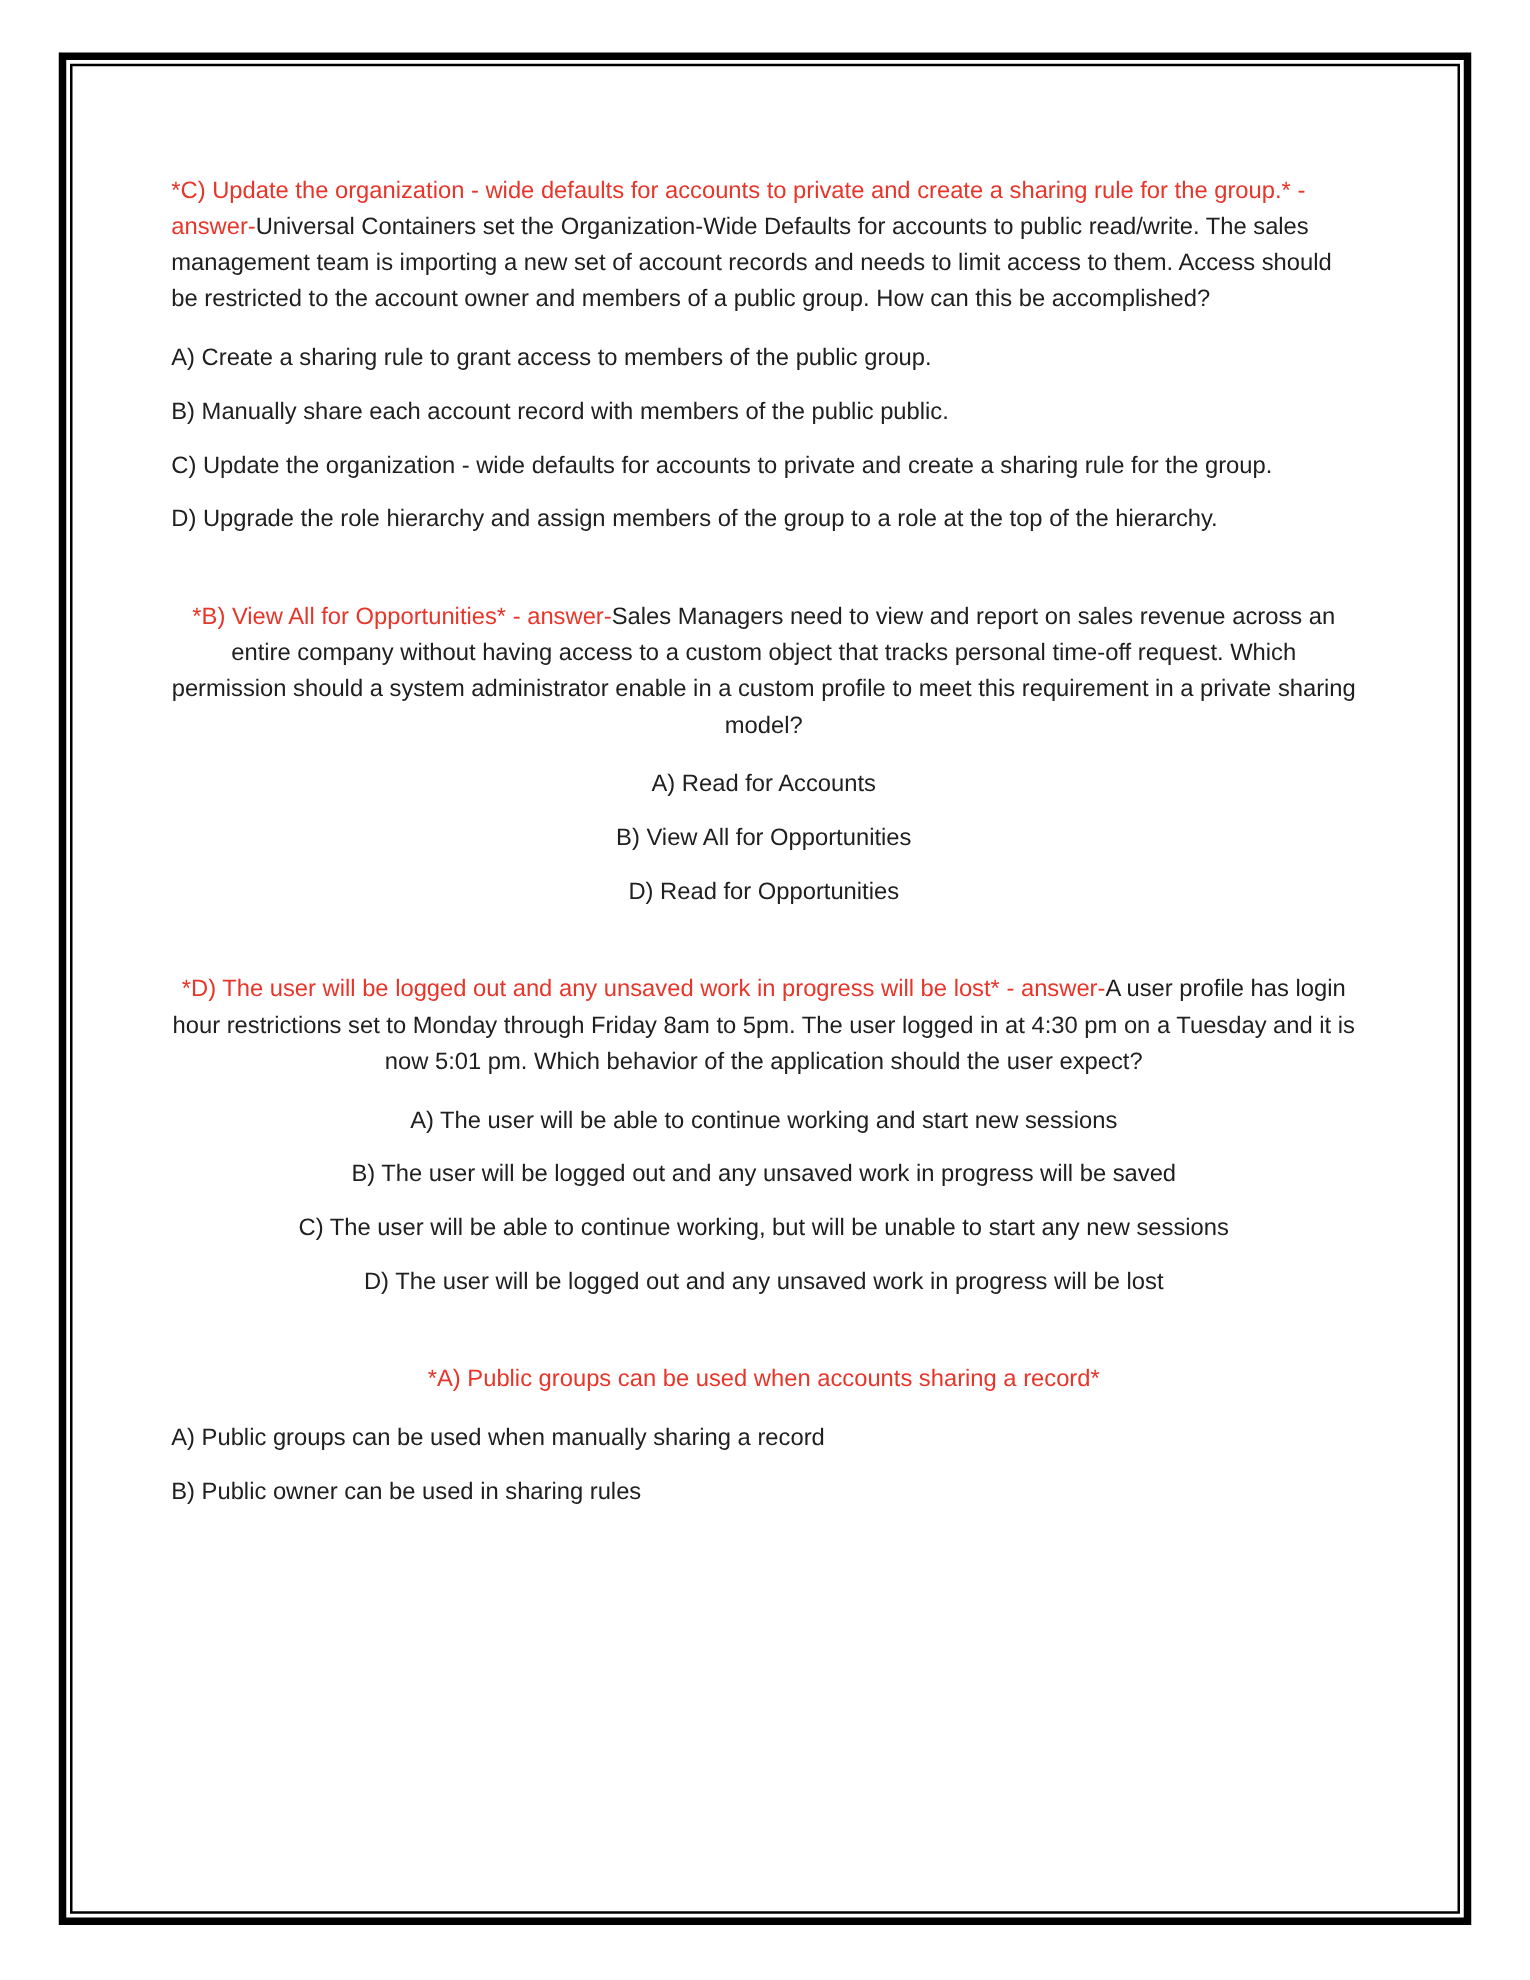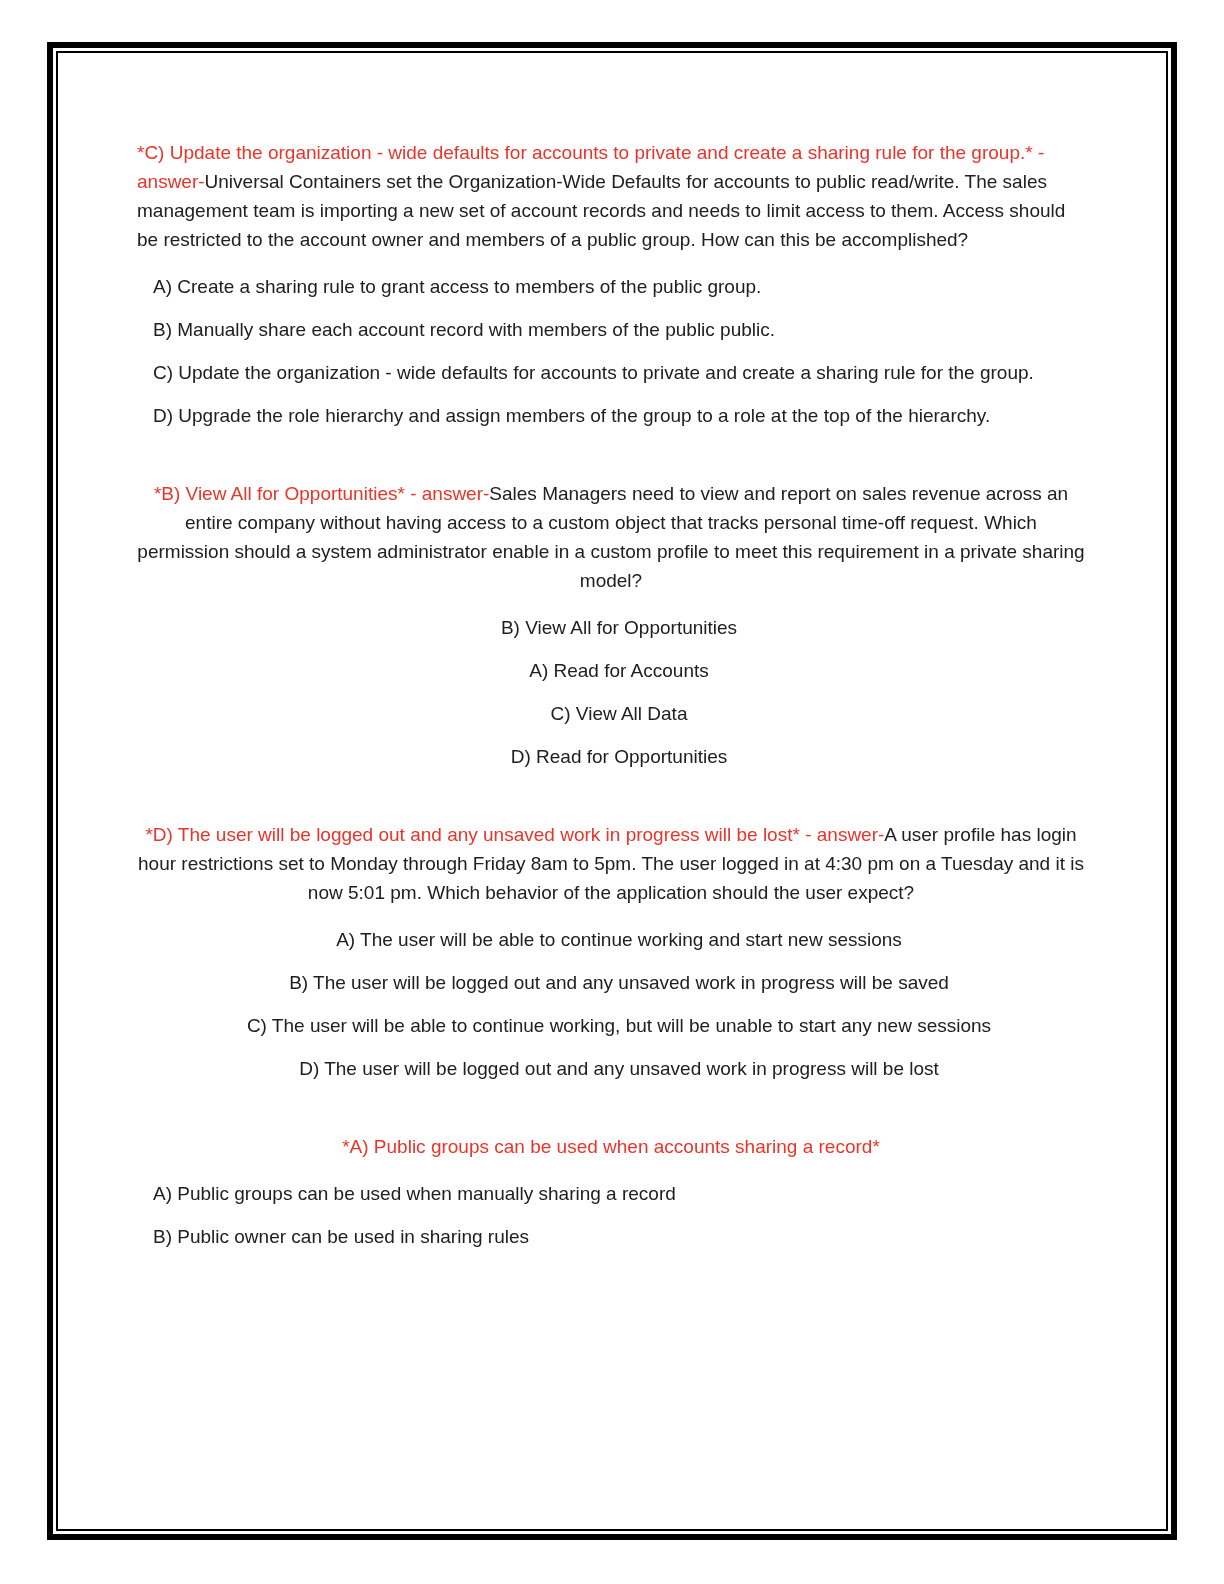--- a/index.html
+++ b/index.html
@@ -34,21 +34,20 @@
     line-height: 29px;
     color: var(--body_black, #202020);
     overflow: hidden;
   }
   .red { color: var(--answer_red, #e8352a); }
   .para { margin-bottom: 18px; }
   .option {
     margin-bottom: 14px;
     padding-left: 28px;
     text-indent: -28px;
-    margin-left: 16px;
   }
   .block-gap { margin-top: 49px; text-align: center; }
   .block-tight { margin-top: 0; }
 </style>
 </head>
 <body>
 
 <div class="page">
   <div class="frame">
     <div class="frame-inner"></div>
@@ -57,23 +56,22 @@
       <section class="qa-block">
         <p class="para"><span class="red">*C) Update the organization - wide defaults for accounts to private and create a sharing rule for the group.* - answer-</span><span>Universal Containers set the Organization-Wide Defaults for accounts to public read/write. The sales management team is importing a new set of account records and needs to limit access to them. Access should be restricted to the account owner and members of a public group. How can this be accomplished?</span></p>
         <p class="para option">A) Create a sharing rule to grant access to members of the public group.</p>
         <p class="para option">B) Manually share each account record with members of the public public.</p>
         <p class="para option">C) Update the organization - wide defaults for accounts to private and create a sharing rule for the group.</p>
         <p class="para option">D) Upgrade the role hierarchy and assign members of the group to a role at the top of the hierarchy.</p>
       </section>
 
       <section class="qa-block block-gap">
         <p class="para"><span class="red">*B) View All for Opportunities* - answer-</span><span>Sales Managers need to view and report on sales revenue across an entire company without having access to a custom object that tracks personal time-off request. Which permission should a system administrator enable in a custom profile to meet this requirement in a private sharing model?</span></p>
+        <p class="para option">A) Read for Accounts</p>
         <p class="para option">B) View All for Opportunities</p>
-        <p class="para option">A) Read for Accounts</p>
-        <p class="para option">C) View All Data</p>
         <p class="para option">D) Read for Opportunities</p>
       </section>
 
       <section class="qa-block block-gap">
         <p class="para"><span class="red">*D) The user will be logged out and any unsaved work in progress will be lost* - answer-</span><span>A user profile has login hour restrictions set to Monday through Friday 8am to 5pm. The user logged in at 4:30 pm on a Tuesday and it is now 5:01 pm. Which behavior of the application should the user expect?</span></p>
         <p class="para option">A) The user will be able to continue working and start new sessions</p>
         <p class="para option">B) The user will be logged out and any unsaved work in progress will be saved</p>
         <p class="para option">C) The user will be able to continue working, but will be unable to start any new sessions</p>
         <p class="para option">D) The user will be logged out and any unsaved work in progress will be lost</p>
       </section>

